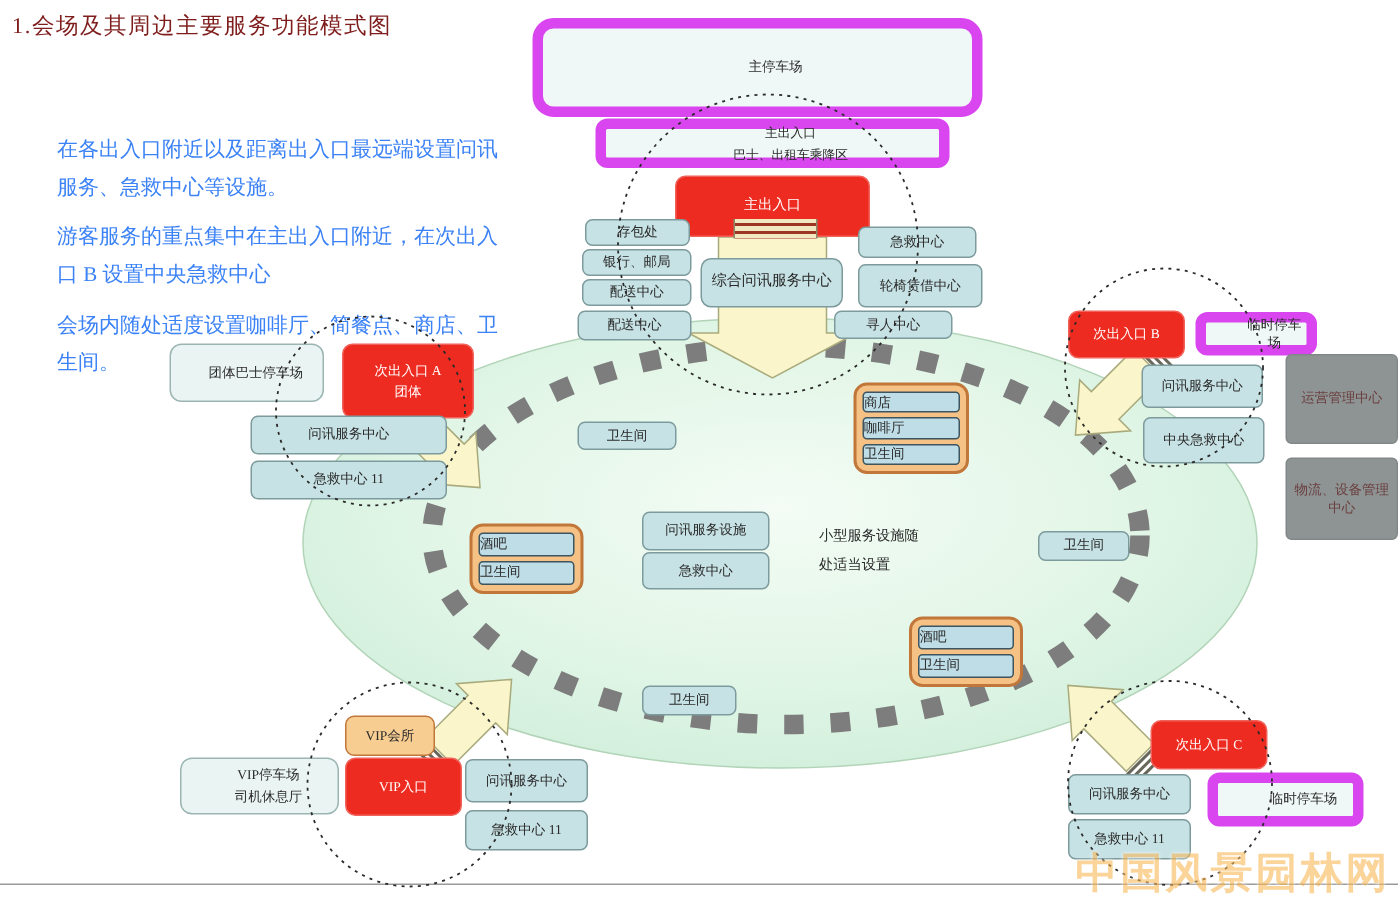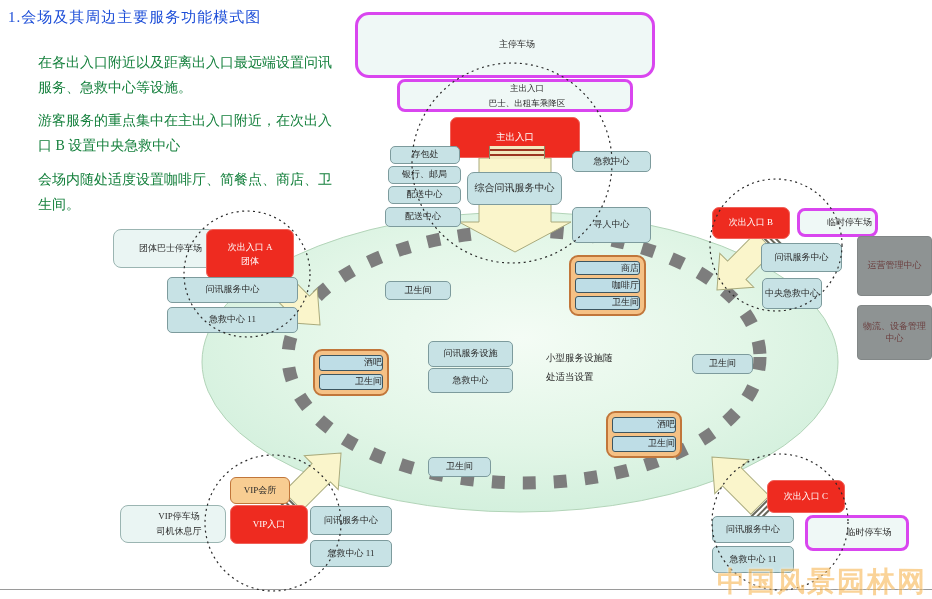--- a/index.html
+++ b/index.html
@@ -1,33 +1,33 @@
 <!DOCTYPE html>
 <html><head>
 <meta charset="utf-8">
 <style>
   html,body{margin:0;padding:0;background:#fff;}
   #canvas{position:relative;width:932px;height:599px;background:#fff;overflow:hidden;
           font-family:"Liberation Serif","DejaVu Serif",serif;}
   
-  .title{position:absolute;left:8px;top:8px;font-size:15px;color:#1d4ed8;letter-spacing:1px;}
-  .para{position:absolute;left:38px;width:294px;font-size:14px;line-height:25px;color:#15803d;text-align:justify;}
+  .title{position:absolute;left:8px;top:8px;font-size:15px;color:#7f1d1d;letter-spacing:1px;}
+  .para{position:absolute;left:38px;width:294px;font-size:14px;line-height:25px;color:#3b82f6;text-align:justify;margin-top:38px;}
   
   .layer{position:absolute;left:0;top:0;pointer-events:none;}
   
   .box{position:absolute;display:flex;align-items:center;justify-content:center;text-align:center;
        font-size:9px;color:#2a2a2a;box-sizing:border-box;line-height:1.25;z-index:10;}
   .b-light{background:#eaf5f3;border:1px solid #9bb5b2;border-radius:8px;padding-left:12px;}
-  .b-lighter{background:#eff8f6;border:3px solid #d946ef;border-radius:8px;padding-left:24px;}
+  .b-lighter{background:#eff8f6;border:7px solid #d946ef;border-radius:8px;padding-left:24px;}
   .b-blue{background:#c7e2e5;border:1px solid #7d9b9d;border-radius:5px;}
   .b-red{background:#ee2b20;border:1px solid #f0625a;border-radius:7px;color:#fff;flex-direction:column;}
   .b-gray{background:#8e9393;border:1px solid #828787;border-radius:4px;color:#6b3f3f;padding:4px;}
   .b-og{background:#f5c185;border:2px solid #c1763a;border-radius:9px;flex-direction:column;gap:3px;padding:4px 5px;}
   .b-og .ib{background:#bedde6;border:1px solid #3c5560;border-radius:3px;width:100%;flex:1;
-            display:flex;align-items:center;justify-content:flex-end;}
+            display:flex;align-items:center;justify-content:flex-start;}
   .b-vipc{background:#f8cd92;border:1.5px solid #c1763a;border-radius:6px;}
   .two-line{flex-direction:column;}
   .note{position:absolute;font-size:9.5px;color:#2a2a2a;line-height:19px;z-index:10;}
   .stripes{position:absolute;left:489px;top:146px;width:54px;height:13px;z-index:15;
            background:repeating-linear-gradient(180deg,#f3e9c0 0 3px,#9c3522 3px 5px);
            border-left:1px solid #8a8a6a;border-right:1px solid #8a8a6a;}
   .watermark{position:absolute;left:712px;top:532px;width:220px;z-index:25;text-align:center;opacity:.6;}
   .watermark .w1{font-size:28px;font-weight:bold;letter-spacing:2px;color:#f7b755;
                  text-shadow:0 0 3px #fff,0 0 1px #fff;white-space:nowrap;margin-top:31px;}
   .watermark .w2{font-size:11px;font-weight:bold;color:#ef9a2e;letter-spacing:2px;margin-top:1px;}
@@ -97,48 +97,51 @@
     </div>
   <div class="box b-blue" style="left:385px;top:207px;width:76px;height:20px">
       <span>配送中心</span>
     </div>
   <div class="box b-blue" style="left:467px;top:172px;width:95px;height:33px;font-size:10px;border-radius:7px">
       <span>综合问讯服务中心</span>
     </div>
   <div class="box b-blue" style="left:572px;top:151px;width:79px;height:21px">
       <span>急救中心</span>
     </div>
-  <div class="box b-blue" style="left:572px;top:207px;width:79px;height:36px">
+  <div class="box b-blue" style="left:572px;top:176px;width:83px;height:29px">
+      <span>轮椅赁借中心</span>
+    </div>
+  <div class="box b-blue" style="left:556px;top:207px;width:79px;height:19px">
       <span>寻人中心</span>
     </div>
 
   <div class="box b-light" style="left:113px;top:229px;width:103px;height:39px">
       <span>团体巴士停车场</span>
     </div>
-  <div class="box b-red" style="left:206px;top:229px;width:88px;height:50px;line-height:1.6">
+  <div class="box b-red" style="left:228px;top:229px;width:88px;height:50px;line-height:1.6">
     <span>次出入口 A</span>
     <span>团体</span>
   </div>
   <div class="box b-blue" style="left:167px;top:277px;width:131px;height:26px">
       <span>问讯服务中心</span>
     </div>
   <div class="box b-blue" style="left:167px;top:307px;width:131px;height:26px">
       <span>急救中心 11</span>
     </div>
 
   <div class="box b-red" style="left:712px;top:207px;width:78px;height:32px">
       <span>次出入口 B</span>
     </div>
   <div class="box b-lighter" style="left:797px;top:208px;width:81px;height:29px">
       <span>临时停车场</span>
     </div>
   <div class="box b-blue" style="left:761px;top:243px;width:81px;height:29px">
       <span>问讯服务中心</span>
     </div>
-  <div class="box b-blue" style="left:762px;top:278px;width:60px;height:31px">
+  <div class="box b-blue" style="left:762px;top:278px;width:81px;height:31px">
       <span>中央急救中心</span>
     </div>
   <div class="box b-gray" style="left:857px;top:236px;width:75px;height:60px">
       <span>运营管理中心</span>
     </div>
   <div class="box b-gray" style="left:857px;top:305px;width:75px;height:55px">
       <span>物流、设备管理中心</span>
     </div>
 
   <div class="box b-vipc" style="left:230px;top:477px;width:60px;height:27px">

